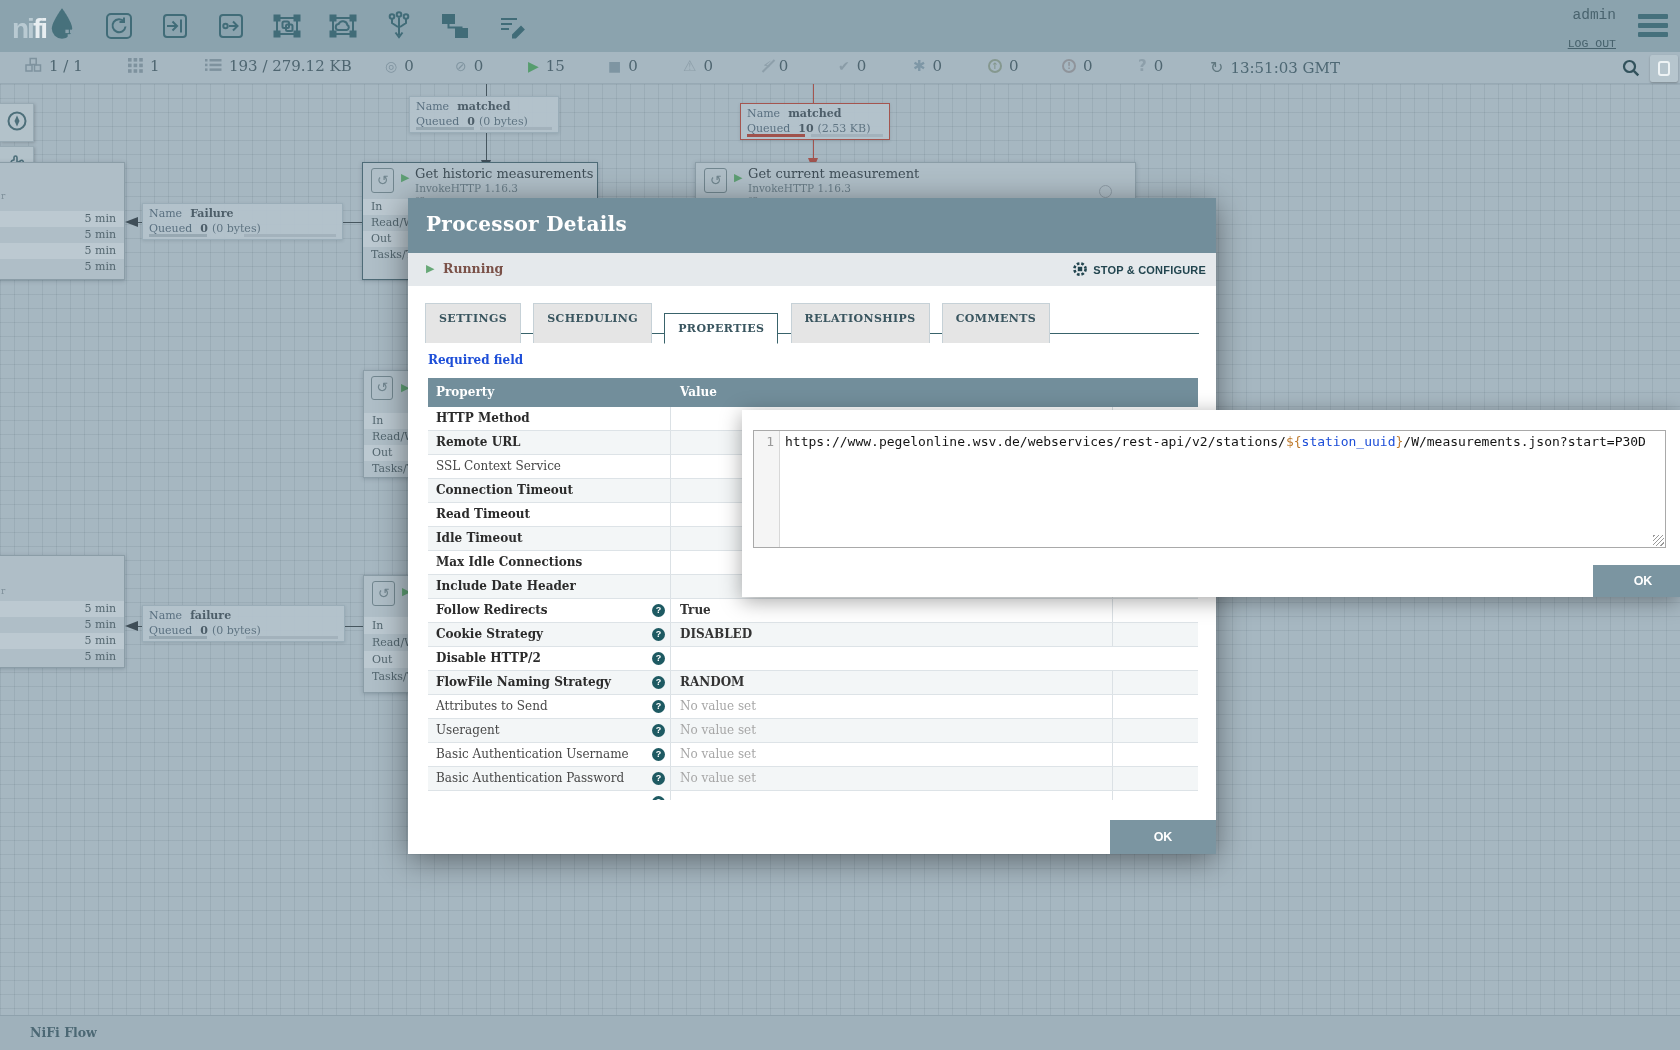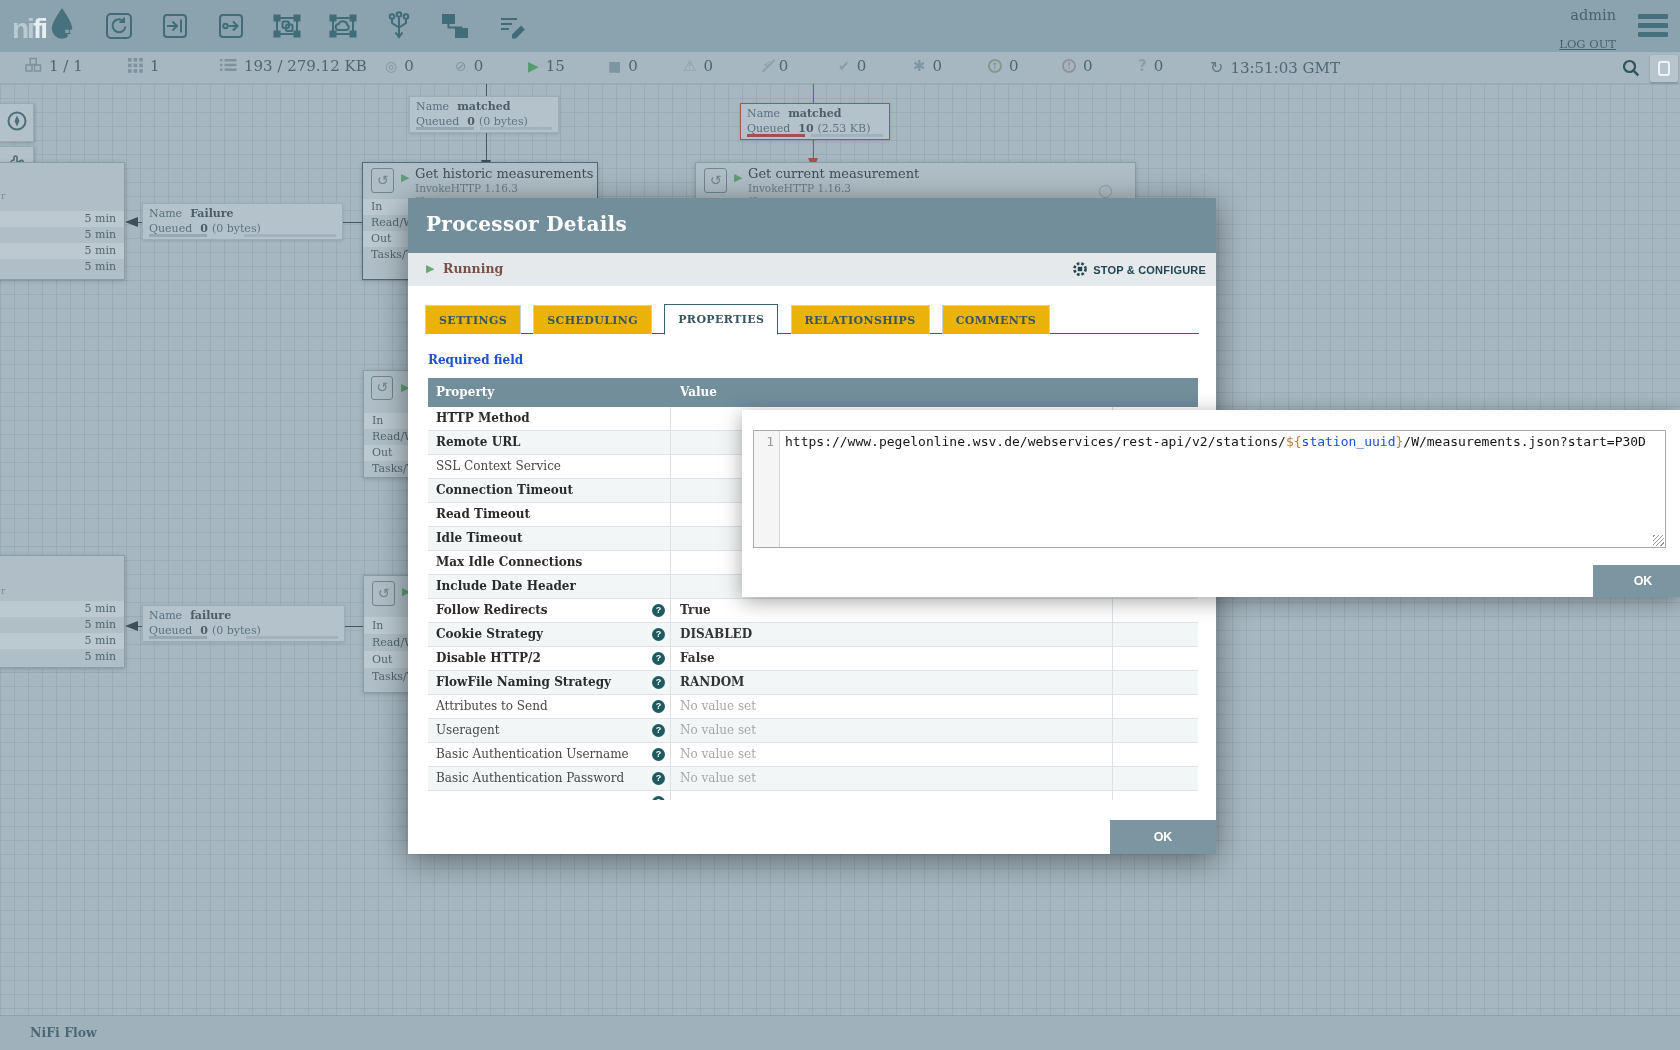--- a/index.html
+++ b/index.html
@@ -8,21 +8,21 @@
   #app *{box-sizing:border-box;}
 
   
   .top-header{position:absolute;left:0;top:0;width:1680px;height:52px;background:#8ba3ae;display:flex;align-items:center;z-index:6;}
   .logo{display:flex;align-items:flex-end;margin-left:12px;}
   .logo .ni{font-family:"Liberation Sans",sans-serif;font-weight:bold;font-size:28px;letter-spacing:-2px;color:#b9cad2;}
   .logo .fi{font-family:"Liberation Sans",sans-serif;font-weight:bold;font-size:28px;letter-spacing:-2px;color:#e8eef1;}
   .toolbar{display:flex;align-items:center;gap:26px;margin-left:28px;}
   .tb-icon{width:30px;height:30px;}
   .tb-icon svg{stroke:#416c78;fill:none;stroke-width:2;}
-  .user-text{position:absolute;right:64px;top:7px;text-align:right;}
+  .user-text{position:absolute;right:64px;top:7px;text-align:right;font-family:Liberation Mono, monospace;}
   .user-name{font-size:14.5px;color:#49636e;}
   .logout{font-size:11.5px;color:#47626d;text-decoration:underline;margin-top:14px;cursor:pointer;}
   .menu-burger{position:absolute;right:12px;top:14px;width:30px;cursor:pointer;}
   .menu-burger div{height:5px;background:#45707c;border-radius:1px;margin-bottom:4px;}
 
   
   .status-bar{position:absolute;left:0;top:52px;width:1680px;height:32px;background:#a6b7c1;border-bottom:1px solid #97a9b4;z-index:6;}
   .sitem{position:absolute;top:0;height:28px;display:flex;align-items:center;gap:7px;font-size:15px;color:#4f6671;}
   .sicon{font-family:"DejaVu Sans",sans-serif;font-size:14px;color:#8195a1;line-height:1;}
   .sicon.green{color:#569d6e;}
@@ -82,21 +82,21 @@
   .dialog{position:absolute;left:408px;top:198px;width:808px;height:656px;background:#fff;z-index:20;
           box-shadow:0 6px 30px rgba(0,0,0,.45);}
   .d-header{height:55px;background:#728e9b;}
   .d-title{padding:14px 0 0 18px;font-size:20px;font-weight:bold;color:#fff;letter-spacing:.3px;}
   .d-status{height:33px;background:#e5e9ec;position:relative;}
   .d-play{position:absolute;left:18px;top:9px;color:#67a877;font-size:11px;font-family:"DejaVu Sans",sans-serif;}
   .d-state{position:absolute;left:35px;top:8px;font-size:12.5px;font-weight:bold;color:#7a5148;}
   .stopcfg{position:absolute;right:10px;top:8px;display:flex;gap:5px;align-items:center;color:#22454f;
            font-family:"Liberation Sans",sans-serif;font-weight:bold;font-size:11px;letter-spacing:.2px;cursor:pointer;}
   .tabbar{margin:17px 17px 0 17px;border-bottom:1px solid #39636b;height:31px;white-space:nowrap;}
-  .tab{display:inline-block;height:29px;line-height:29px;padding:0 13px;background:#eab308;border:1px solid #c6d1d7;border-bottom:none;
+  .tab{display:inline-block;height:40px;line-height:29px;padding:0 13px;background:#e5e5e5;border:1px solid #c6d1d7;border-bottom:none;
        margin-right:7px;font-size:11px;font-weight:bold;color:#39555f;letter-spacing:.4px;vertical-align:bottom;cursor:pointer;}
   .tab.active{background:#fff;border:1px solid #39636b;border-bottom:1px solid #fff;height:31px;position:relative;top:1px;line-height:30px;}
   .req-note{margin:19px 0 0 20px;font-size:12px;font-weight:bold;color:#1d4ed8;}
   .ptable{position:absolute;left:20px;top:180px;width:770px;height:422px;overflow:hidden;font-size:12px;}
   .thead{height:29px;background:#728e9b;color:#fff;font-weight:bold;display:flex;line-height:29px;}
   .th-p{width:243px;padding-left:8px;}
   .th-v{width:442px;padding-left:9px;}
   .trow{height:24px;border-bottom:1px solid #dde3e7;display:flex;position:relative;background:#fff;}
   .trow.even{background:#f3f6f7;}
   .trow.clip{height:9px;overflow:hidden;border-bottom:none;}
@@ -382,21 +382,21 @@
               <rect x="0" y="5.6" width="3.6" height="3.6"></rect>
               <rect x="5.6" y="5.6" width="3.6" height="3.6"></rect>
               <rect x="11.2" y="5.6" width="3.6" height="3.6"></rect>
               <rect x="0" y="11.2" width="3.6" height="3.6"></rect>
               <rect x="5.6" y="11.2" width="3.6" height="3.6"></rect>
               <rect x="11.2" y="11.2" width="3.6" height="3.6"></rect>
             </g>
           </svg></span>
         <span>1</span>
       </div>
-    <div class="sitem" style="left:220px;">
+    <div class="sitem" style="left:205px;">
         <span class="sicon"><svg width="17" height="14" viewBox="0 0 17 14">
             <g fill="#7e929e" stroke="none">
               <rect x="0" y="1" width="2.5" height="2.5"></rect>
               <rect x="4.5" y="1" width="12" height="2.5"></rect>
               <rect x="0" y="5.7" width="2.5" height="2.5"></rect>
               <rect x="4.5" y="5.7" width="12" height="2.5"></rect>
               <rect x="0" y="10.4" width="2.5" height="2.5"></rect>
               <rect x="4.5" y="10.4" width="12" height="2.5"></rect>
             </g>
           </svg></span>
@@ -540,21 +540,20 @@
           <div class="cell-v"><span class="val">True</span></div>
           <div class="cell-x"></div>
         </div>
       <div class="trow even">
           <div class="cell-p req"><span>Cookie Strategy</span><span class="help">?</span></div>
           <div class="cell-v"><span class="val">DISABLED</span></div>
           <div class="cell-x"></div>
         </div>
       <div class="trow">
           <div class="cell-p req"><span>Disable HTTP/2</span><span class="help">?</span></div>
-          <div class="cell-v"><span class="val">False</span></div>
           <div class="cell-x"></div>
         </div>
       <div class="trow even">
           <div class="cell-p req"><span>FlowFile Naming Strategy</span><span class="help">?</span></div>
           <div class="cell-v"><span class="val">RANDOM</span></div>
           <div class="cell-x"></div>
         </div>
       <div class="trow">
           <div class="cell-p"><span>Attributes to Send</span><span class="help">?</span></div>
           <div class="cell-v"><span class="val unset">No value set</span></div>

